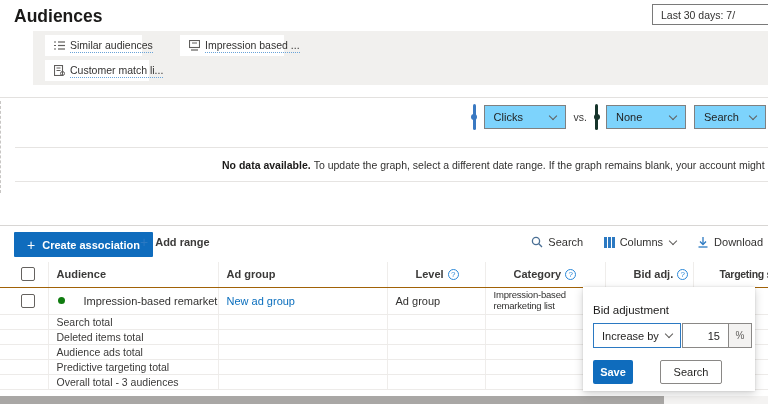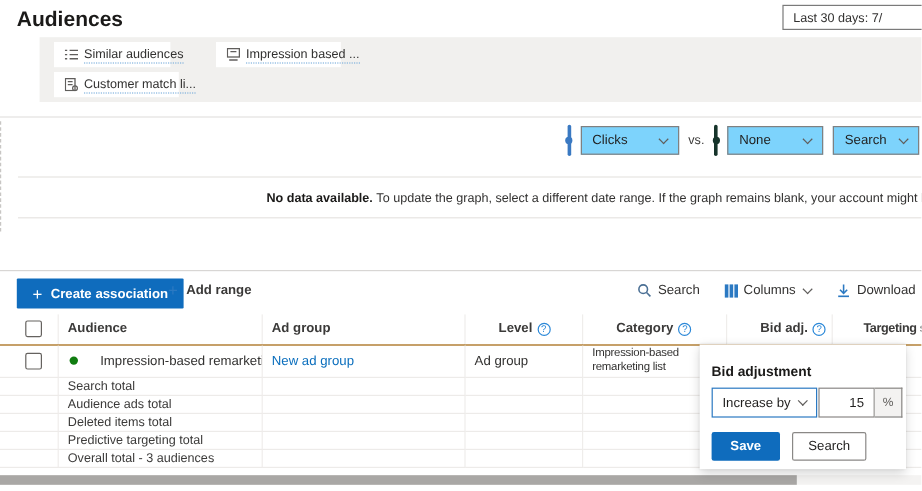--- a/index.html
+++ b/index.html
@@ -96,38 +96,38 @@
   .chk {
     width:14px; height:14px; border:1px solid #65625f; border-radius:2px; background:#fff;
     display:block; margin-left:21px; cursor:pointer;
   }
   th.th-targeting { font-size:10.5px; letter-spacing:-0.3px; padding-left:6px; }
   
   .popup {
     position:absolute; left:583px; top:287px; width:172px; height:104px; background:#fff;
     box-shadow:0 0 2px rgba(0,0,0,.12), 0 3px 9px rgba(0,0,0,.18); z-index:5;
   }
-  .popup .ttl { position:absolute; left:10px; top:17px; font-size:11.5px; font-weight:bold; color:#1b1a19; }
+  .popup .ttl { position:absolute; left:10px; top:17px; font-size:11.5px; font-weight:normal; color:#1b1a19; }
   .popup .sel-mode {
     position:absolute; left:10px; top:36px; width:88px; height:25px;
     border:1px solid #2b79c2; display:flex; align-items:center; justify-content:space-between;
     padding:0 8px; font-size:11px; color:#201f1e; cursor:pointer; background:#fff;
   }
   .popup input.val {
     position:absolute; left:99px; top:36px; width:47px; height:25px;
     border:1px solid #8a8886; border-left:1px solid #8a8886; text-align:right;
     padding-right:8px; font-size:11px; color:#201f1e; font-family:"Liberation Sans", sans-serif;
   }
   .popup .unit {
     position:absolute; left:146px; top:36px; width:23px; height:25px; background:#f3f2f1;
     border:1px solid #8a8886; border-left:none; color:#605e5c; font-size:10px;
     display:flex; align-items:center; justify-content:center;
   }
   .popup .btn-save {
-    position:absolute; left:10px; top:73px; width:57px; height:24px; background:#0f6cbd;
+    position:absolute; left:10px; top:73px; width:40px; height:24px; background:#0f6cbd;
     color:#fff; border:none; border-radius:2px; font-size:11px; font-weight:bold; cursor:pointer;
     font-family:"Liberation Sans", sans-serif;
   }
   .popup .btn-cancel {
     position:absolute; left:77px; top:73px; width:62px; height:24px; background:#fff;
     color:#201f1e; border:1px solid #8a8886; border-radius:2px; font-size:11px; cursor:pointer;
     font-family:"Liberation Sans", sans-serif;
   }
   
   .hscroll { position:absolute; left:0; top:396px; width:768px; height:8px; background:#f4f3f2; }
@@ -296,32 +296,32 @@
         </td>
       <td></td>
         <td></td>
       <td></td>
         <td></td>
       <td></td>
     </tr>
     <tr class="total-row">
       <td></td>
       <td>
+          <span class="pad">Deleted items total</span>
+        </td>
+      <td></td>
+        <td></td>
+      <td></td>
+        <td></td>
+      <td></td>
+    </tr>
+    <tr class="total-row">
+      <td></td>
+      <td>
           <span class="pad">Audience ads total</span>
-        </td>
-      <td></td>
-        <td></td>
-      <td></td>
-        <td></td>
-      <td></td>
-    </tr>
-    <tr class="total-row">
-      <td></td>
-      <td>
-          <span class="pad">Deleted items total</span>
         </td>
       <td></td>
         <td></td>
       <td></td>
         <td></td>
       <td></td>
     </tr>
     <tr class="total-row">
       <td></td>
       <td>

